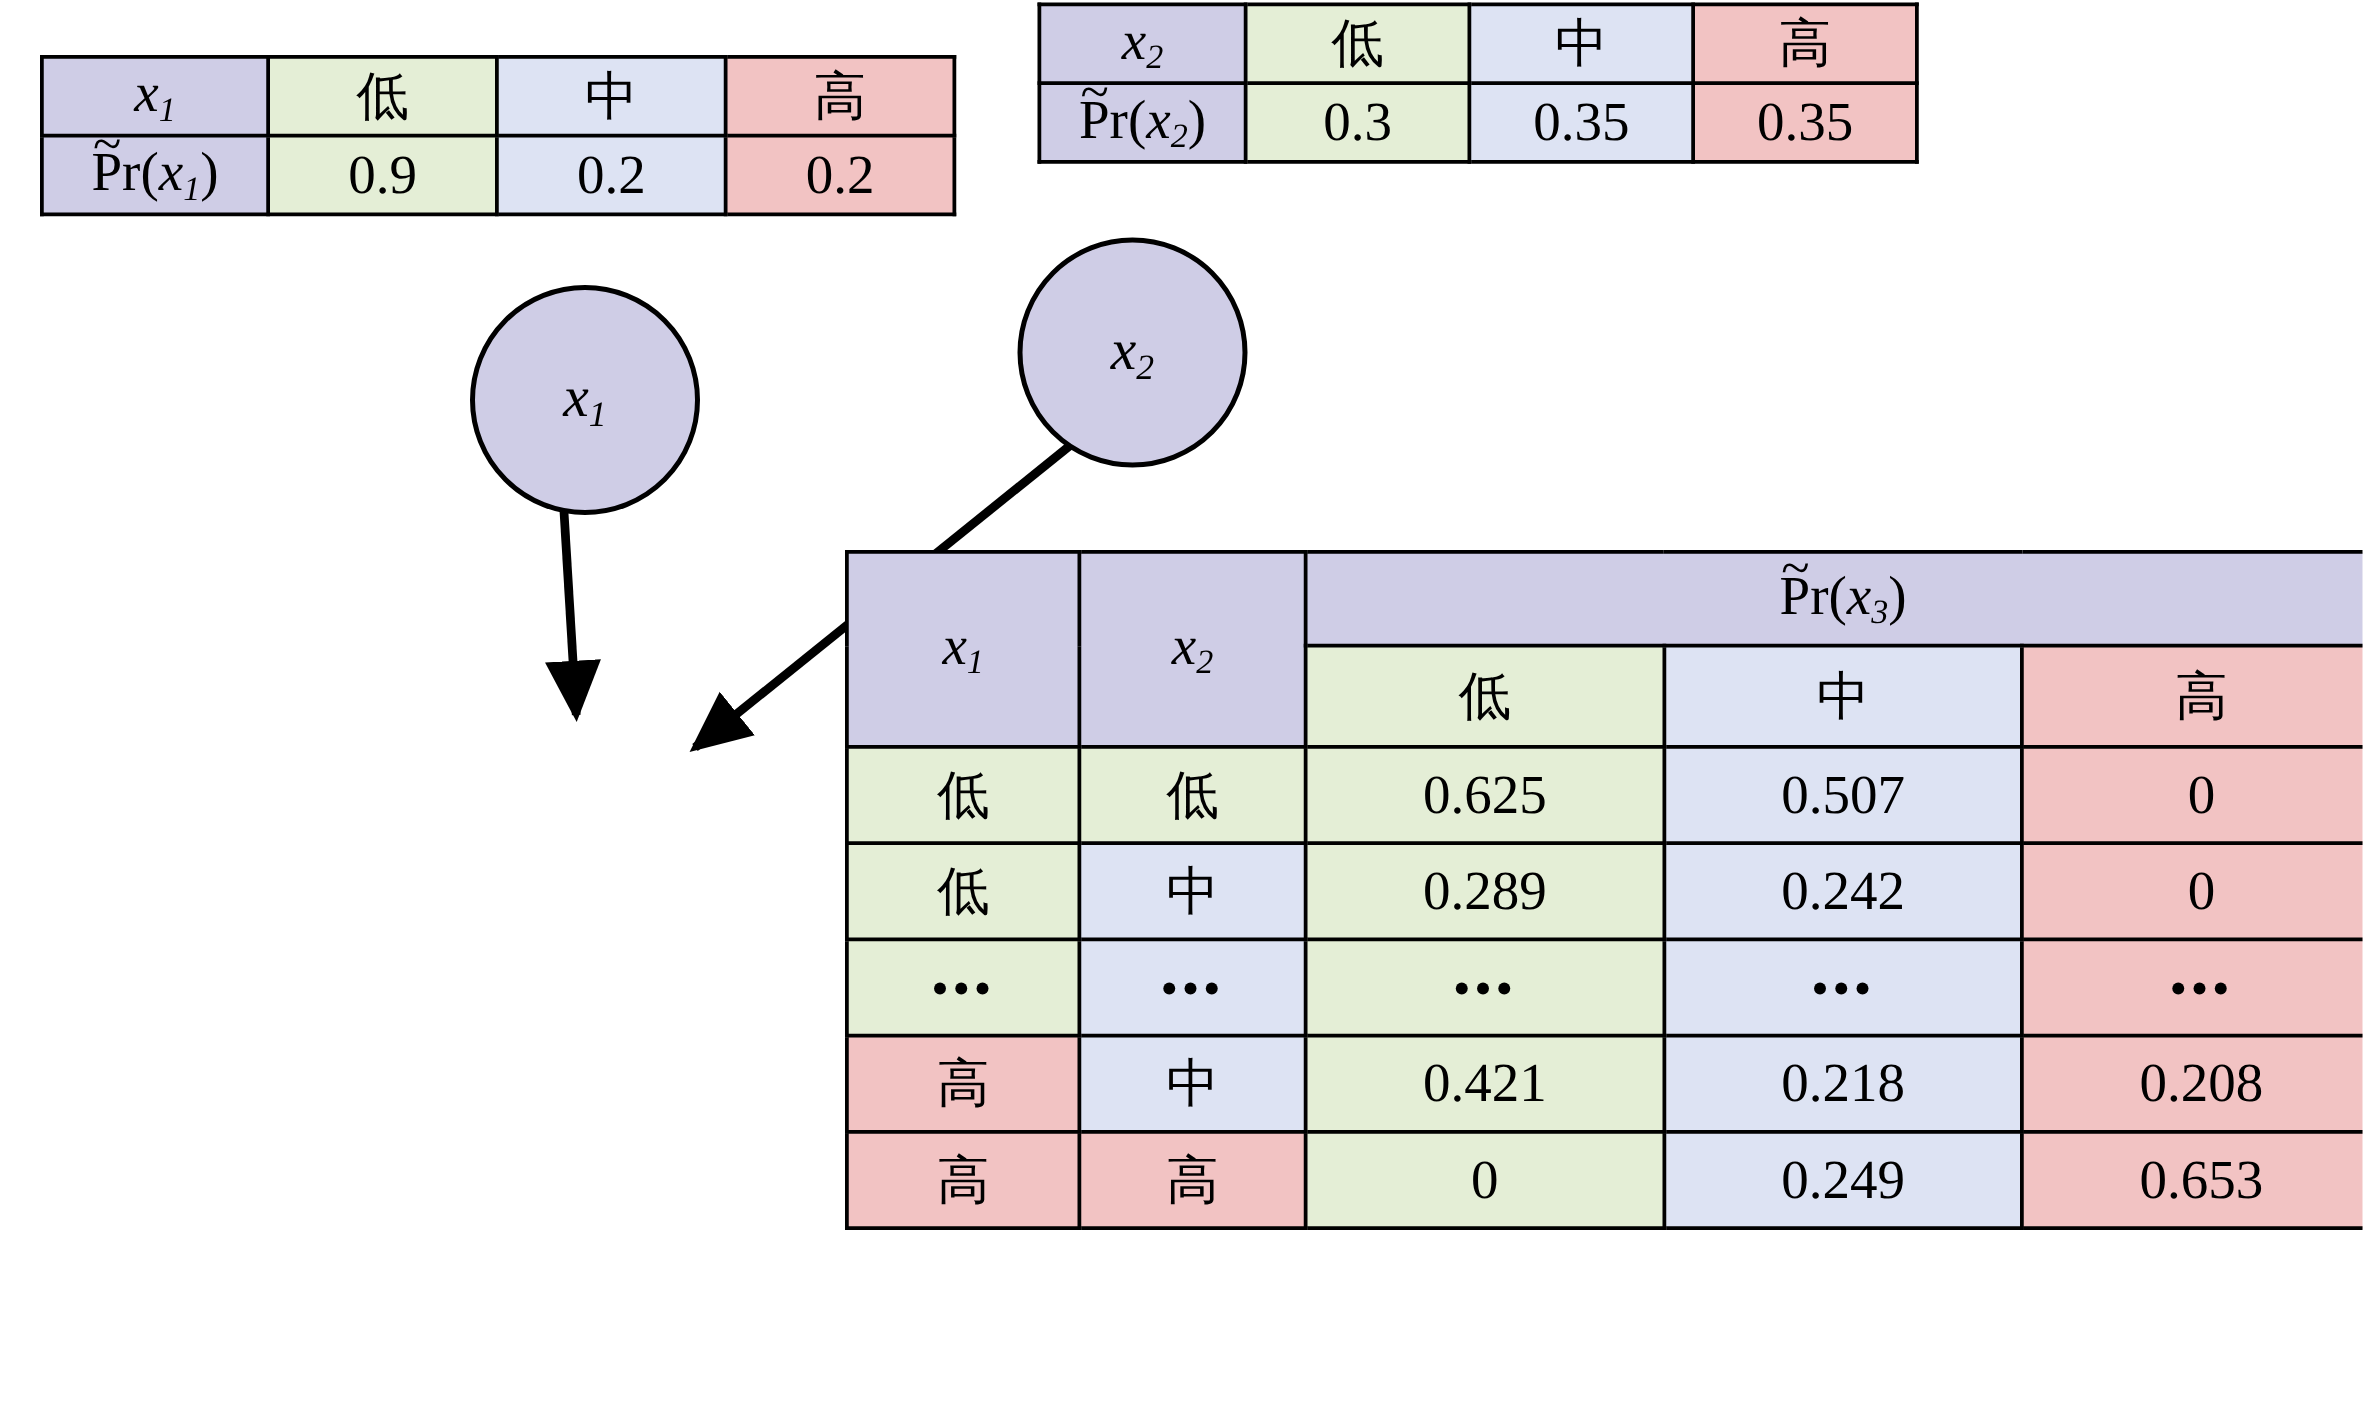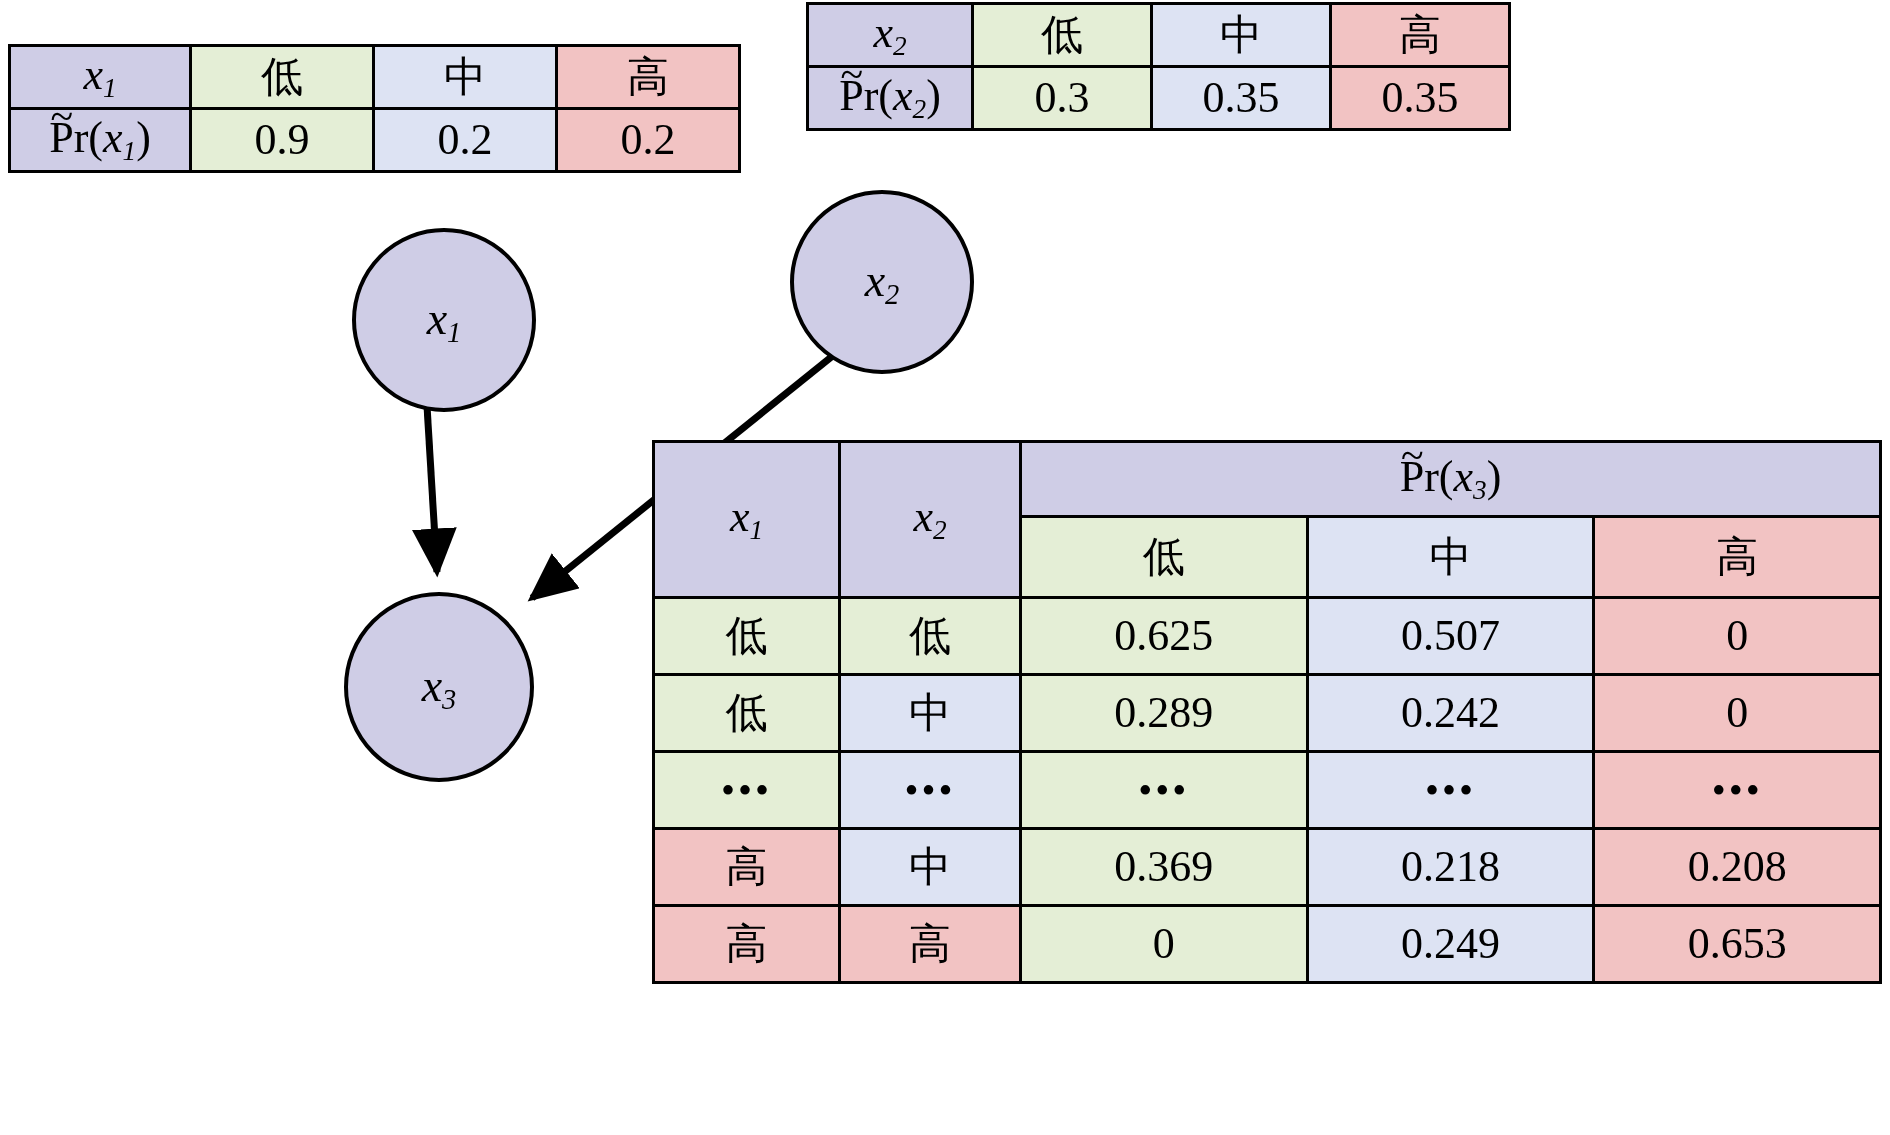--- a/index.html
+++ b/index.html
@@ -1,21 +1,21 @@
 <!DOCTYPE html>
 <html><head>
 <meta charset="utf-8">
 <style>
   html,body{margin:0;padding:0;background:#fff;}
   body{
     width:1890px;height:1135px;position:relative;overflow:hidden;
     font-family:"Liberation Serif","DejaVu Serif",serif;
     color:#000;
   }
-  .canvas{position:absolute;inset:0;}
+  .canvas{position:absolute;inset:0;margin-left:24px;}
 
   
   table.pt{
     border-collapse:collapse;
     table-layout:fixed;
     background:#fff;
   }
   table.pt td{
     border:3px solid #000;
     text-align:center;
@@ -174,37 +174,34 @@
     <tr class="body">
       <td class="c-low"><span class="dots">•••</span></td>
       <td class="c-mid"><span class="dots">•••</span></td>
       <td class="c-low"><span class="dots">•••</span></td>
       <td class="c-mid"><span class="dots">•••</span></td>
       <td class="c-high"><span class="dots">•••</span></td>
     </tr>
     <tr class="body">
       <td class="c-high"><span class="cjk">高</span></td>
       <td class="c-mid"><span class="cjk">中</span></td>
-      <td class="c-low">0.369</td>
+      <td class="c-low">0.421</td>
       <td class="c-mid">0.218</td>
       <td class="c-high">0.208</td>
     </tr>
     <tr class="body">
       <td class="c-high"><span class="cjk">高</span></td>
       <td class="c-high"><span class="cjk">高</span></td>
       <td class="c-low">0</td>
       <td class="c-mid">0.249</td>
       <td class="c-high">0.653</td>
     </tr>
   </tbody>
     </table>
 
   <div class="node" id="node-x1">
     <span><span class="mv">x</span><span class="sub">1</span></span>
   </div>
   <div class="node" id="node-x2">
     <span><span class="mv">x</span><span class="sub">2</span></span>
   </div>
-  <div class="node" id="node-x3">
-    <span><span class="mv">x</span><span class="sub">3</span></span>
-  </div>
 
 </div>
 
 </body></html>

